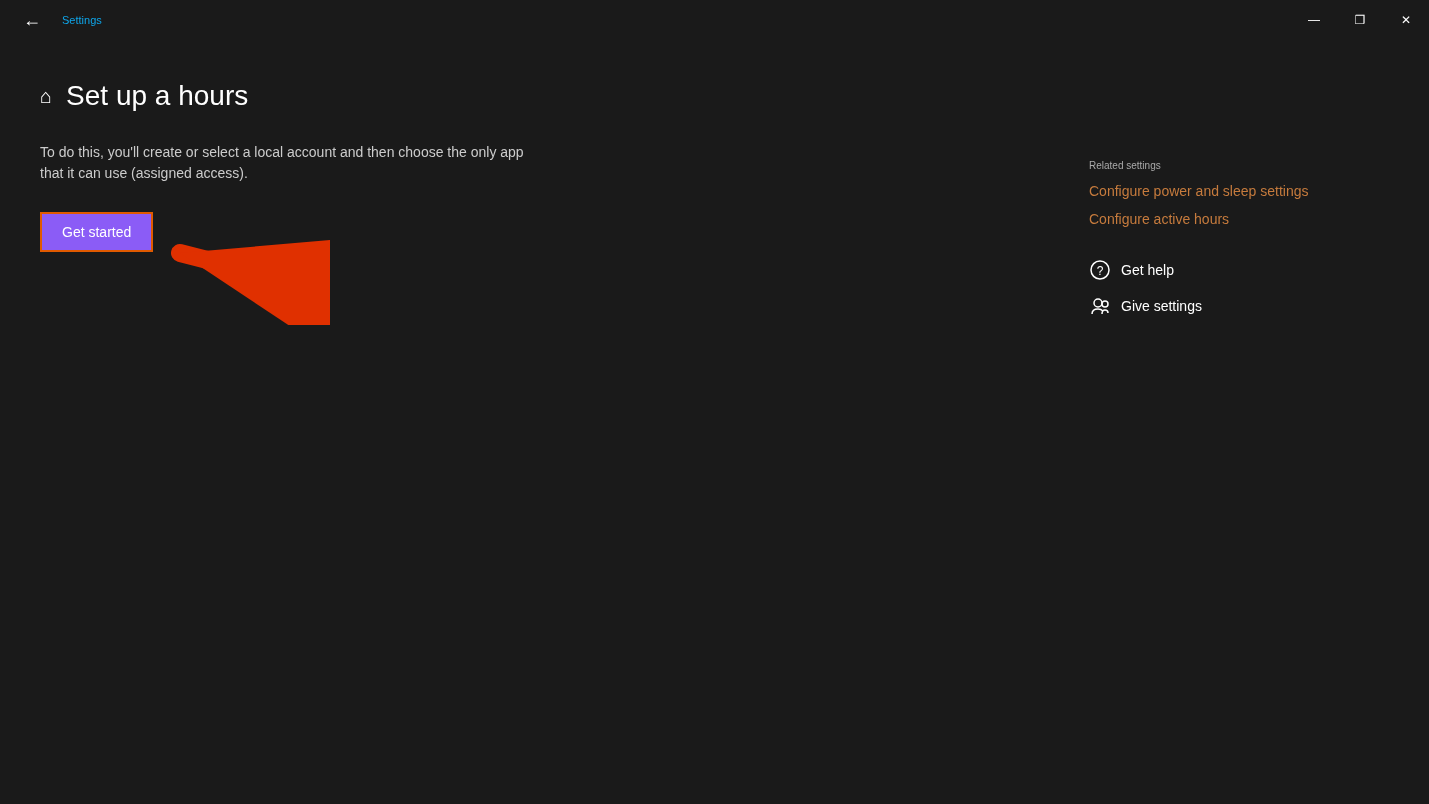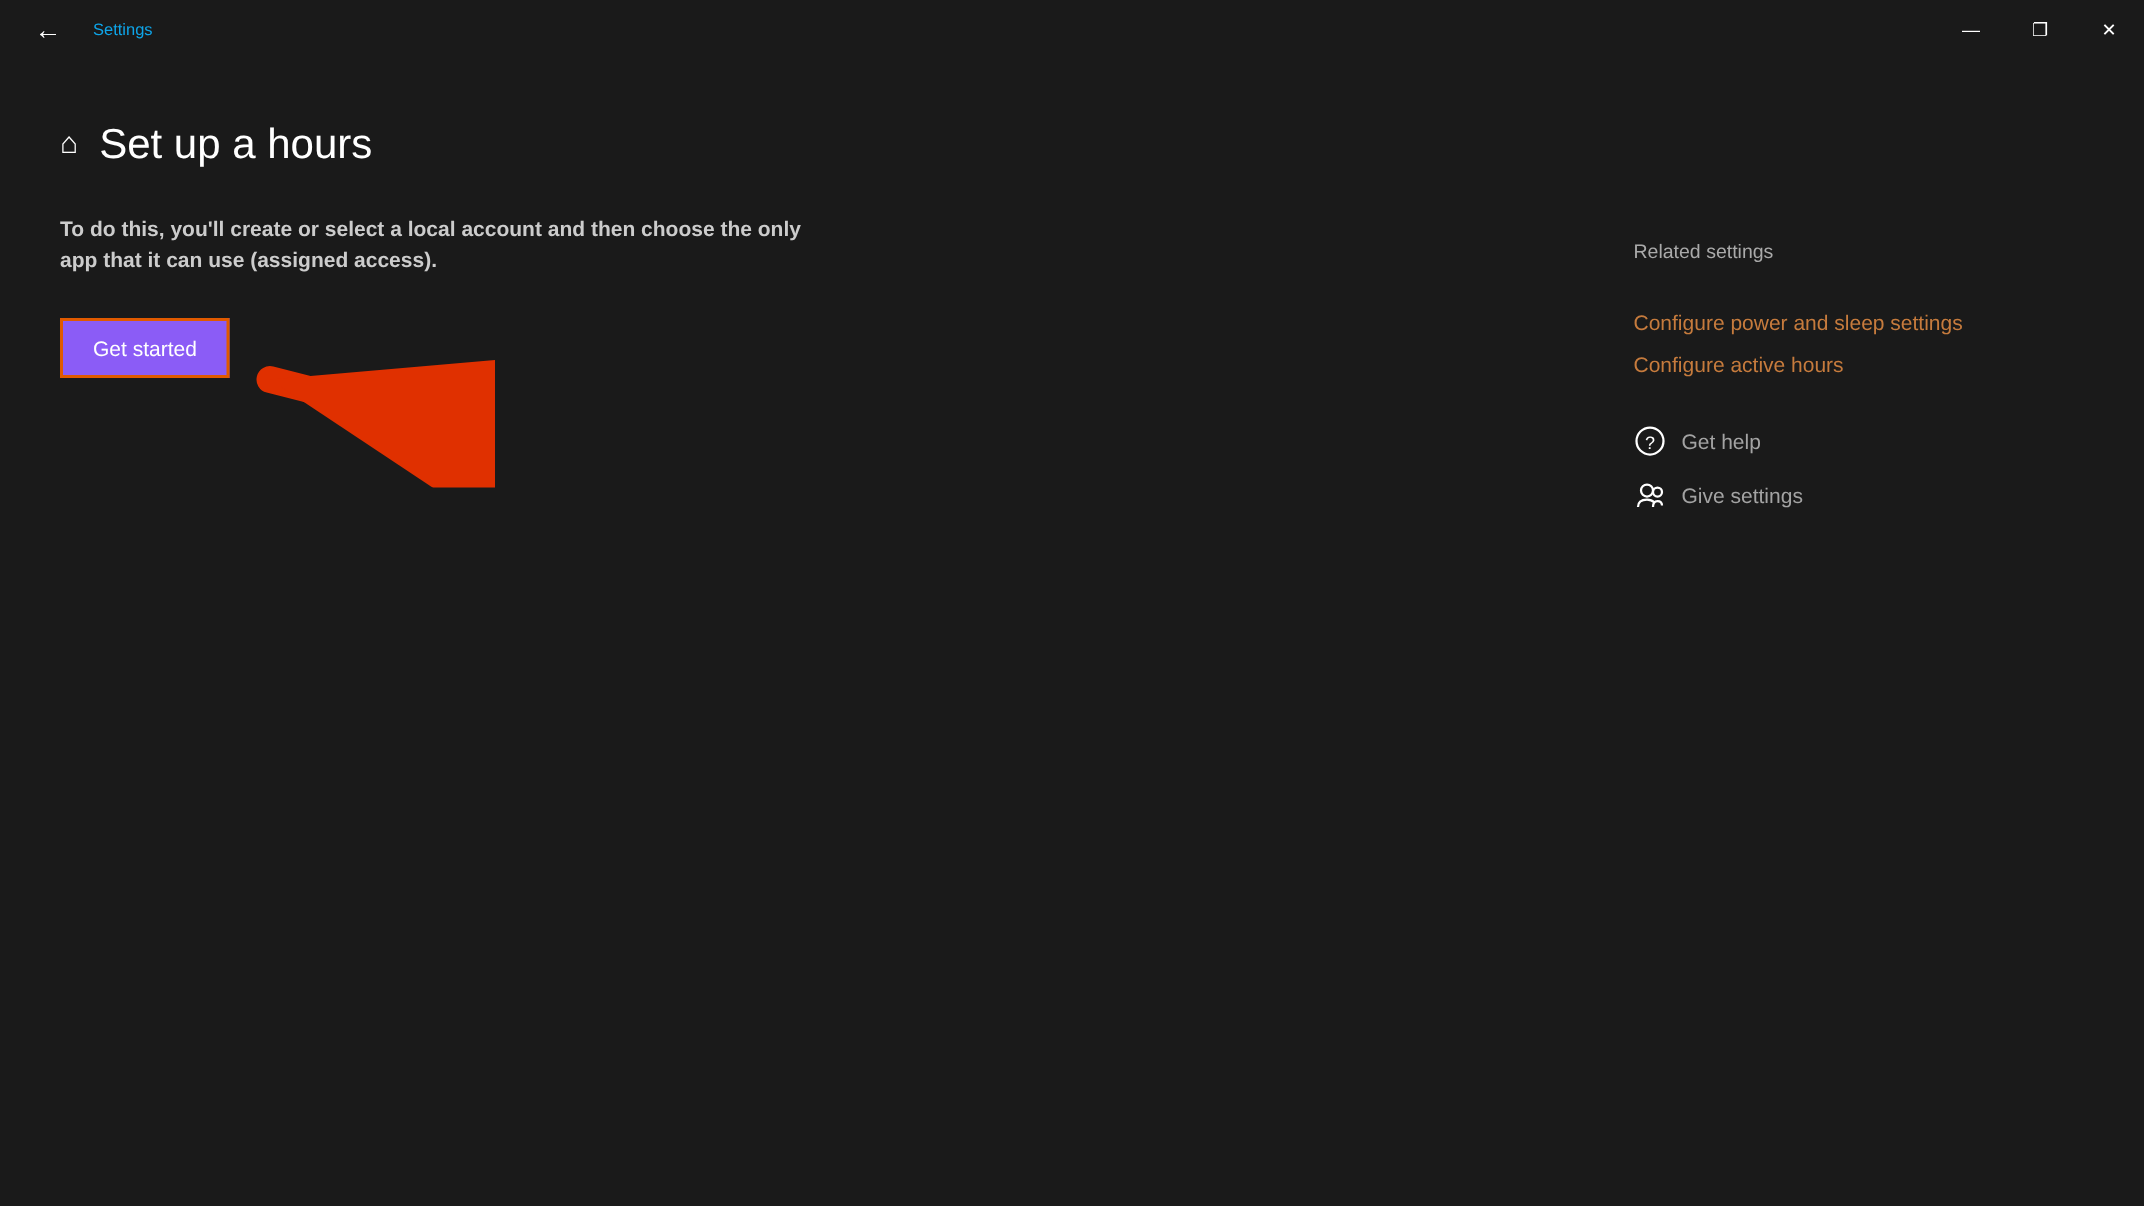--- a/index.html
+++ b/index.html
@@ -99,21 +99,20 @@
       font-weight: 300;
       color: #ffffff;
     }
 
     .description {
       font-size: 14px;
       color: #cccccc;
       line-height: 1.5;
       max-width: 500px;
       margin-bottom: 28px;
-      font-weight: bold;
     }
 
     .get-started-btn {
       background-color: #8b5cf6;
       border: 2px solid #e05a00;
       color: #ffffff;
       padding: 10px 20px;
       font-size: 14px;
       cursor: pointer;
       outline: none;
@@ -121,23 +120,23 @@
     }
 
     
     .right-pane {
       width: 320px;
       padding-top: 100px;
       padding-left: 20px;
     }
 
     .related-settings-title {
-      font-size: 13px;
+      font-size: 10px;
       color: #aaaaaa;
-      margin-bottom: 32px;
+      margin-bottom: 12px;
       font-weight: 400;
     }
 
     .related-link {
       display: block;
       color: #c67b3d;
       font-size: 14px;
       text-decoration: none;
       margin-bottom: 12px;
       cursor: pointer;
@@ -159,21 +158,21 @@
       height: 22px;
       display: flex;
       align-items: center;
       justify-content: center;
       font-size: 16px;
       color: #ffffff;
       flex-shrink: 0;
     }
 
     .help-link {
-      color: #a3a3a3;
+      color: #ffffff;
       font-size: 14px;
       text-decoration: none;
       cursor: pointer;
       text-align: right;
     }
 
     
     .annotation-arrow {
       position: absolute;
       left: 130px;

